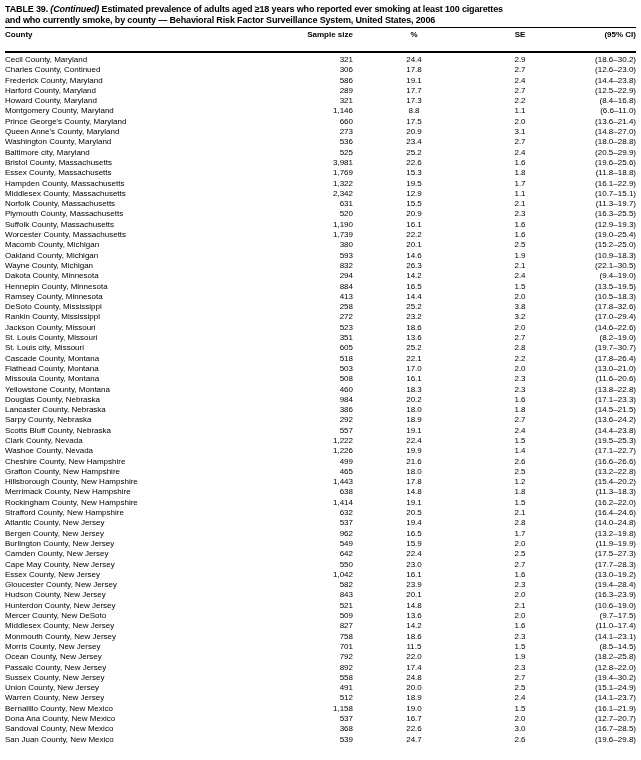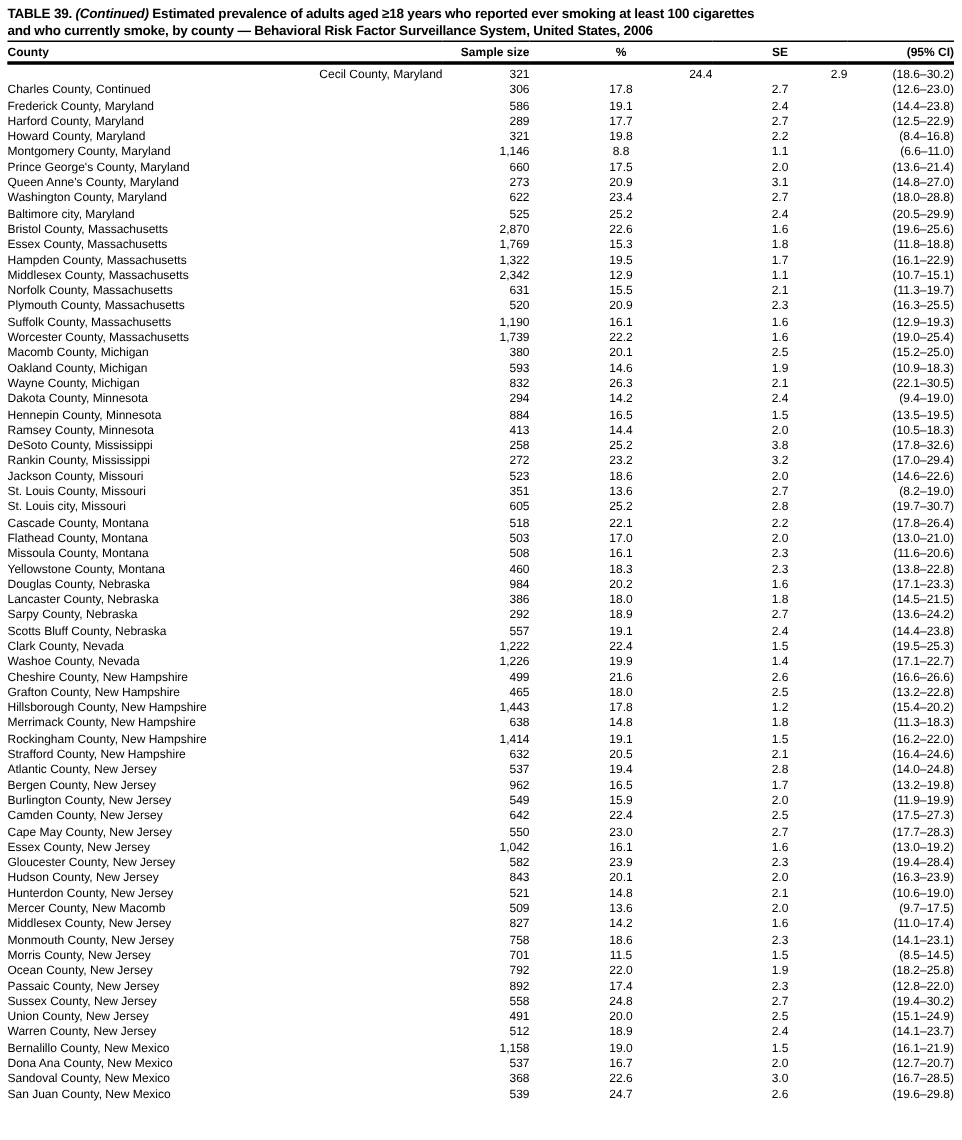--- a/index.html
+++ b/index.html
@@ -33,33 +33,33 @@
     table-layout: fixed;
     width: 631px;
   }
   table.data-table thead tr {
     border-top: 1.5px solid #000;
     border-bottom: 2px solid #000;
   }
   table.data-table th {
     font-size: 8px;
     font-weight: bold;
-    padding: 2px 0 2px 0;
+    padding: 2px 0 12px 0;
     white-space: nowrap;
     overflow: hidden;
   }
   table.data-table td {
     font-size: 8px;
     line-height: 10.3px;
     height: 10.3px;
     padding: 0;
     white-space: nowrap;
     overflow: hidden;
   }
-  table.data-table tbody tr:first-child td { padding-top: 2px; text-align: right; }
+  table.data-table tbody tr:first-child td { padding-top: 2px; }
   .c-county { text-align: left; }
   .c-sample { text-align: right; }
   .c-pct    { text-align: center; }
   .c-se     { text-align: center; }
   .c-ci     { text-align: right; }
   col.w-county { width: 290px; }
   col.w-sample { width: 58px; }
   col.w-pct    { width: 122px; }
   col.w-se     { width: 90px; }
   col.w-ci     { width: 71px; }
@@ -119,21 +119,21 @@
     <td class="c-county">Harford County, Maryland</td>
     <td class="c-sample">289</td>
     <td class="c-pct">17.7</td>
     <td class="c-se">2.7</td>
     <td class="c-ci">(12.5–22.9)</td>
   </tr>
 
   <tr>
     <td class="c-county">Howard County, Maryland</td>
     <td class="c-sample">321</td>
-    <td class="c-pct">19.8</td>
+    <td class="c-pct">17.3</td>
     <td class="c-se">2.2</td>
     <td class="c-ci">(8.4–16.8)</td>
   </tr>
 
   <tr>
     <td class="c-county">Montgomery County, Maryland</td>
     <td class="c-sample">1,146</td>
     <td class="c-pct">8.8</td>
     <td class="c-se">1.1</td>
     <td class="c-ci">(6.6–11.0)</td>
@@ -150,37 +150,37 @@
   <tr>
     <td class="c-county">Queen Anne's County, Maryland</td>
     <td class="c-sample">273</td>
     <td class="c-pct">20.9</td>
     <td class="c-se">3.1</td>
     <td class="c-ci">(14.8–27.0)</td>
   </tr>
 
   <tr>
     <td class="c-county">Washington County, Maryland</td>
-    <td class="c-sample">622</td>
+    <td class="c-sample">536</td>
     <td class="c-pct">23.4</td>
     <td class="c-se">2.7</td>
     <td class="c-ci">(18.0–28.8)</td>
   </tr>
 
   <tr>
     <td class="c-county">Baltimore city, Maryland</td>
     <td class="c-sample">525</td>
     <td class="c-pct">25.2</td>
     <td class="c-se">2.4</td>
     <td class="c-ci">(20.5–29.9)</td>
   </tr>
 
   <tr>
     <td class="c-county">Bristol County, Massachusetts</td>
-    <td class="c-sample">2,870</td>
+    <td class="c-sample">3,981</td>
     <td class="c-pct">22.6</td>
     <td class="c-se">1.6</td>
     <td class="c-ci">(19.6–25.6)</td>
   </tr>
 
   <tr>
     <td class="c-county">Essex County, Massachusetts</td>
     <td class="c-sample">1,769</td>
     <td class="c-pct">15.3</td>
     <td class="c-se">1.8</td>
@@ -518,21 +518,21 @@
 
   <tr>
     <td class="c-county">Hunterdon County, New Jersey</td>
     <td class="c-sample">521</td>
     <td class="c-pct">14.8</td>
     <td class="c-se">2.1</td>
     <td class="c-ci">(10.6–19.0)</td>
   </tr>
 
   <tr>
-    <td class="c-county">Mercer County, New Macomb</td>
+    <td class="c-county">Mercer County, New DeSoto</td>
     <td class="c-sample">509</td>
     <td class="c-pct">13.6</td>
     <td class="c-se">2.0</td>
     <td class="c-ci">(9.7–17.5)</td>
   </tr>
 
   <tr>
     <td class="c-county">Middlesex County, New Jersey</td>
     <td class="c-sample">827</td>
     <td class="c-pct">14.2</td>

